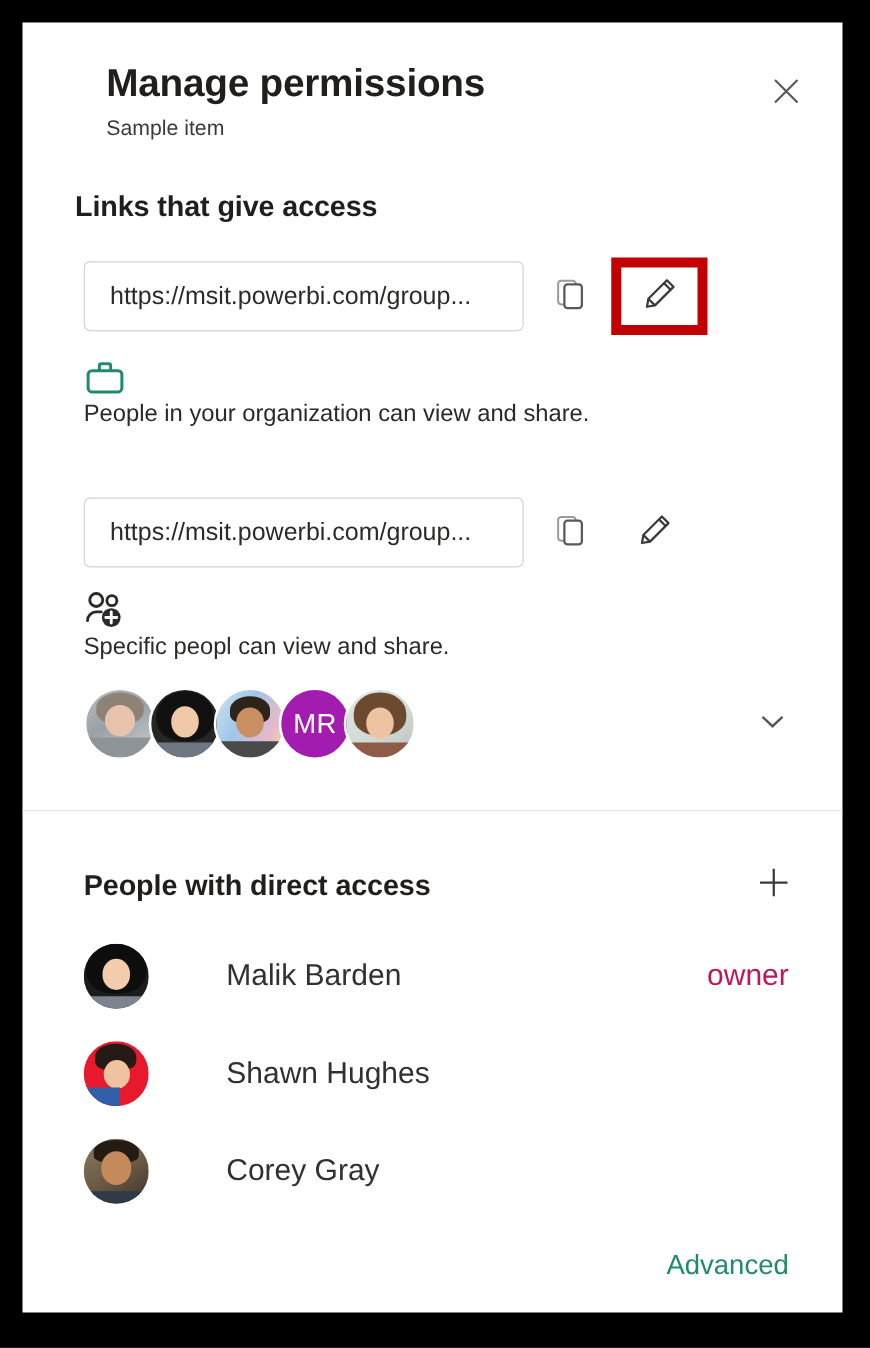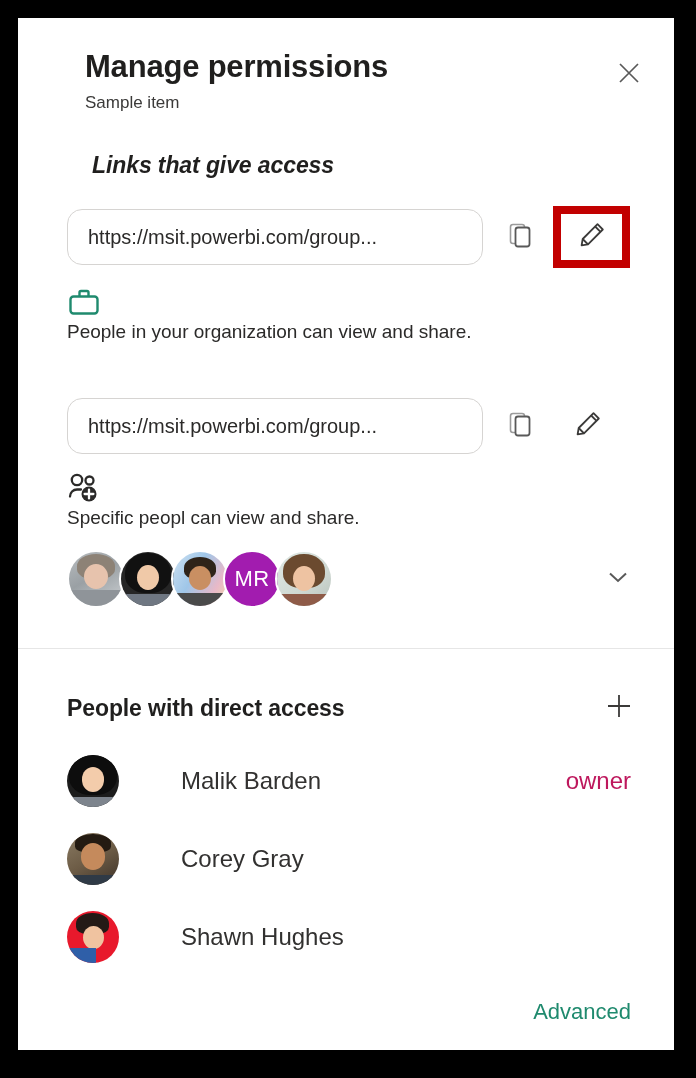--- a/index.html
+++ b/index.html
@@ -63,39 +63,38 @@
   }
 
   
   .section-heading {
     font-size: 23px;
     font-weight: bold;
     color: #201f1e;
     letter-spacing: -0.1px;
   }
   .links-heading {
-    margin: 38px 0 0 74px;
-    font-style: italic;
+    margin: 38px 0 0 42px;
   }
 
   
   .link-block {
     margin-top: 27px;
     padding: 0 34px 0 49px;
   }
   .link-row {
     display: flex;
     align-items: center;
   }
   .url-box {
     flex: 0 0 auto;
-    width: 416px;
+    width: 352px;
     height: 56px;
     border: 1px solid #d6d4d2;
-    border-radius: 15px;
+    border-radius: 5px;
     box-sizing: border-box;
     display: flex;
     align-items: center;
     padding: 0 20px;
     background: #ffffff;
   }
   .url-text {
     font-size: 20px;
     color: #2b2a29;
     white-space: nowrap;
@@ -406,38 +405,38 @@
         <div class="ph-hair" style="left:4%;top:0%;width:92%;height:76%;border-radius:50% 50% 44% 44%;background:#0d0d0d;"></div>
         <div class="ph-face" style="left:28%;top:24%;width:44%;height:48%;background:#f3ccab;"></div>
         <div class="ph" style="top:80%;background:#7d848d;"></div>
       </div>
       <div class="person-name">Malik Barden</div>
       <div class="person-role">owner</div>
     </div>
 
     <div class="person-row">
       <div class="person-avatar">
+        <div class="ph" style="background:#e8192c;"></div>
+        <div class="ph-hair" style="left:18%;top:4%;width:62%;height:40%;border-radius:50% 50% 34% 34%;background:#241a16;"></div>
+        <div class="ph-face" style="left:30%;top:28%;width:42%;height:46%;background:#f0c3a0;"></div>
+        <div class="ph" style="left:0;top:72%;width:56%;height:28%;background:#2f5fa8;"></div>
+      </div>
+      <div class="person-name">Shawn Hughes</div>
+      <div class="person-role"></div>
+    </div>
+
+    <div class="person-row">
+      <div class="person-avatar">
         <div class="ph" style="background:linear-gradient(150deg,#8a7b63 0%,#6d5c46 50%,#3d3228 100%);"></div>
         <div class="ph-hair" style="left:16%;top:2%;width:68%;height:34%;border-radius:50% 50% 30% 30%;background:#241b12;"></div>
         <div class="ph-face" style="left:26%;top:20%;width:48%;height:52%;background:#c58a5c;"></div>
         <div class="ph" style="top:80%;background:#2f3a46;"></div>
       </div>
       <div class="person-name">Corey Gray</div>
       <div class="person-role"></div>
     </div>
 
-    <div class="person-row">
-      <div class="person-avatar">
-        <div class="ph" style="background:#e8192c;"></div>
-        <div class="ph-hair" style="left:18%;top:4%;width:62%;height:40%;border-radius:50% 50% 34% 34%;background:#241a16;"></div>
-        <div class="ph-face" style="left:30%;top:28%;width:42%;height:46%;background:#f0c3a0;"></div>
-        <div class="ph" style="left:0;top:72%;width:56%;height:28%;background:#2f5fa8;"></div>
-      </div>
-      <div class="person-name">Shawn Hughes</div>
-      <div class="person-role"></div>
-    </div>
-
     <div class="footer">
       <span class="advanced-link">Advanced</span>
     </div>
 
   </div>
 </div>
 
 </body></html>

